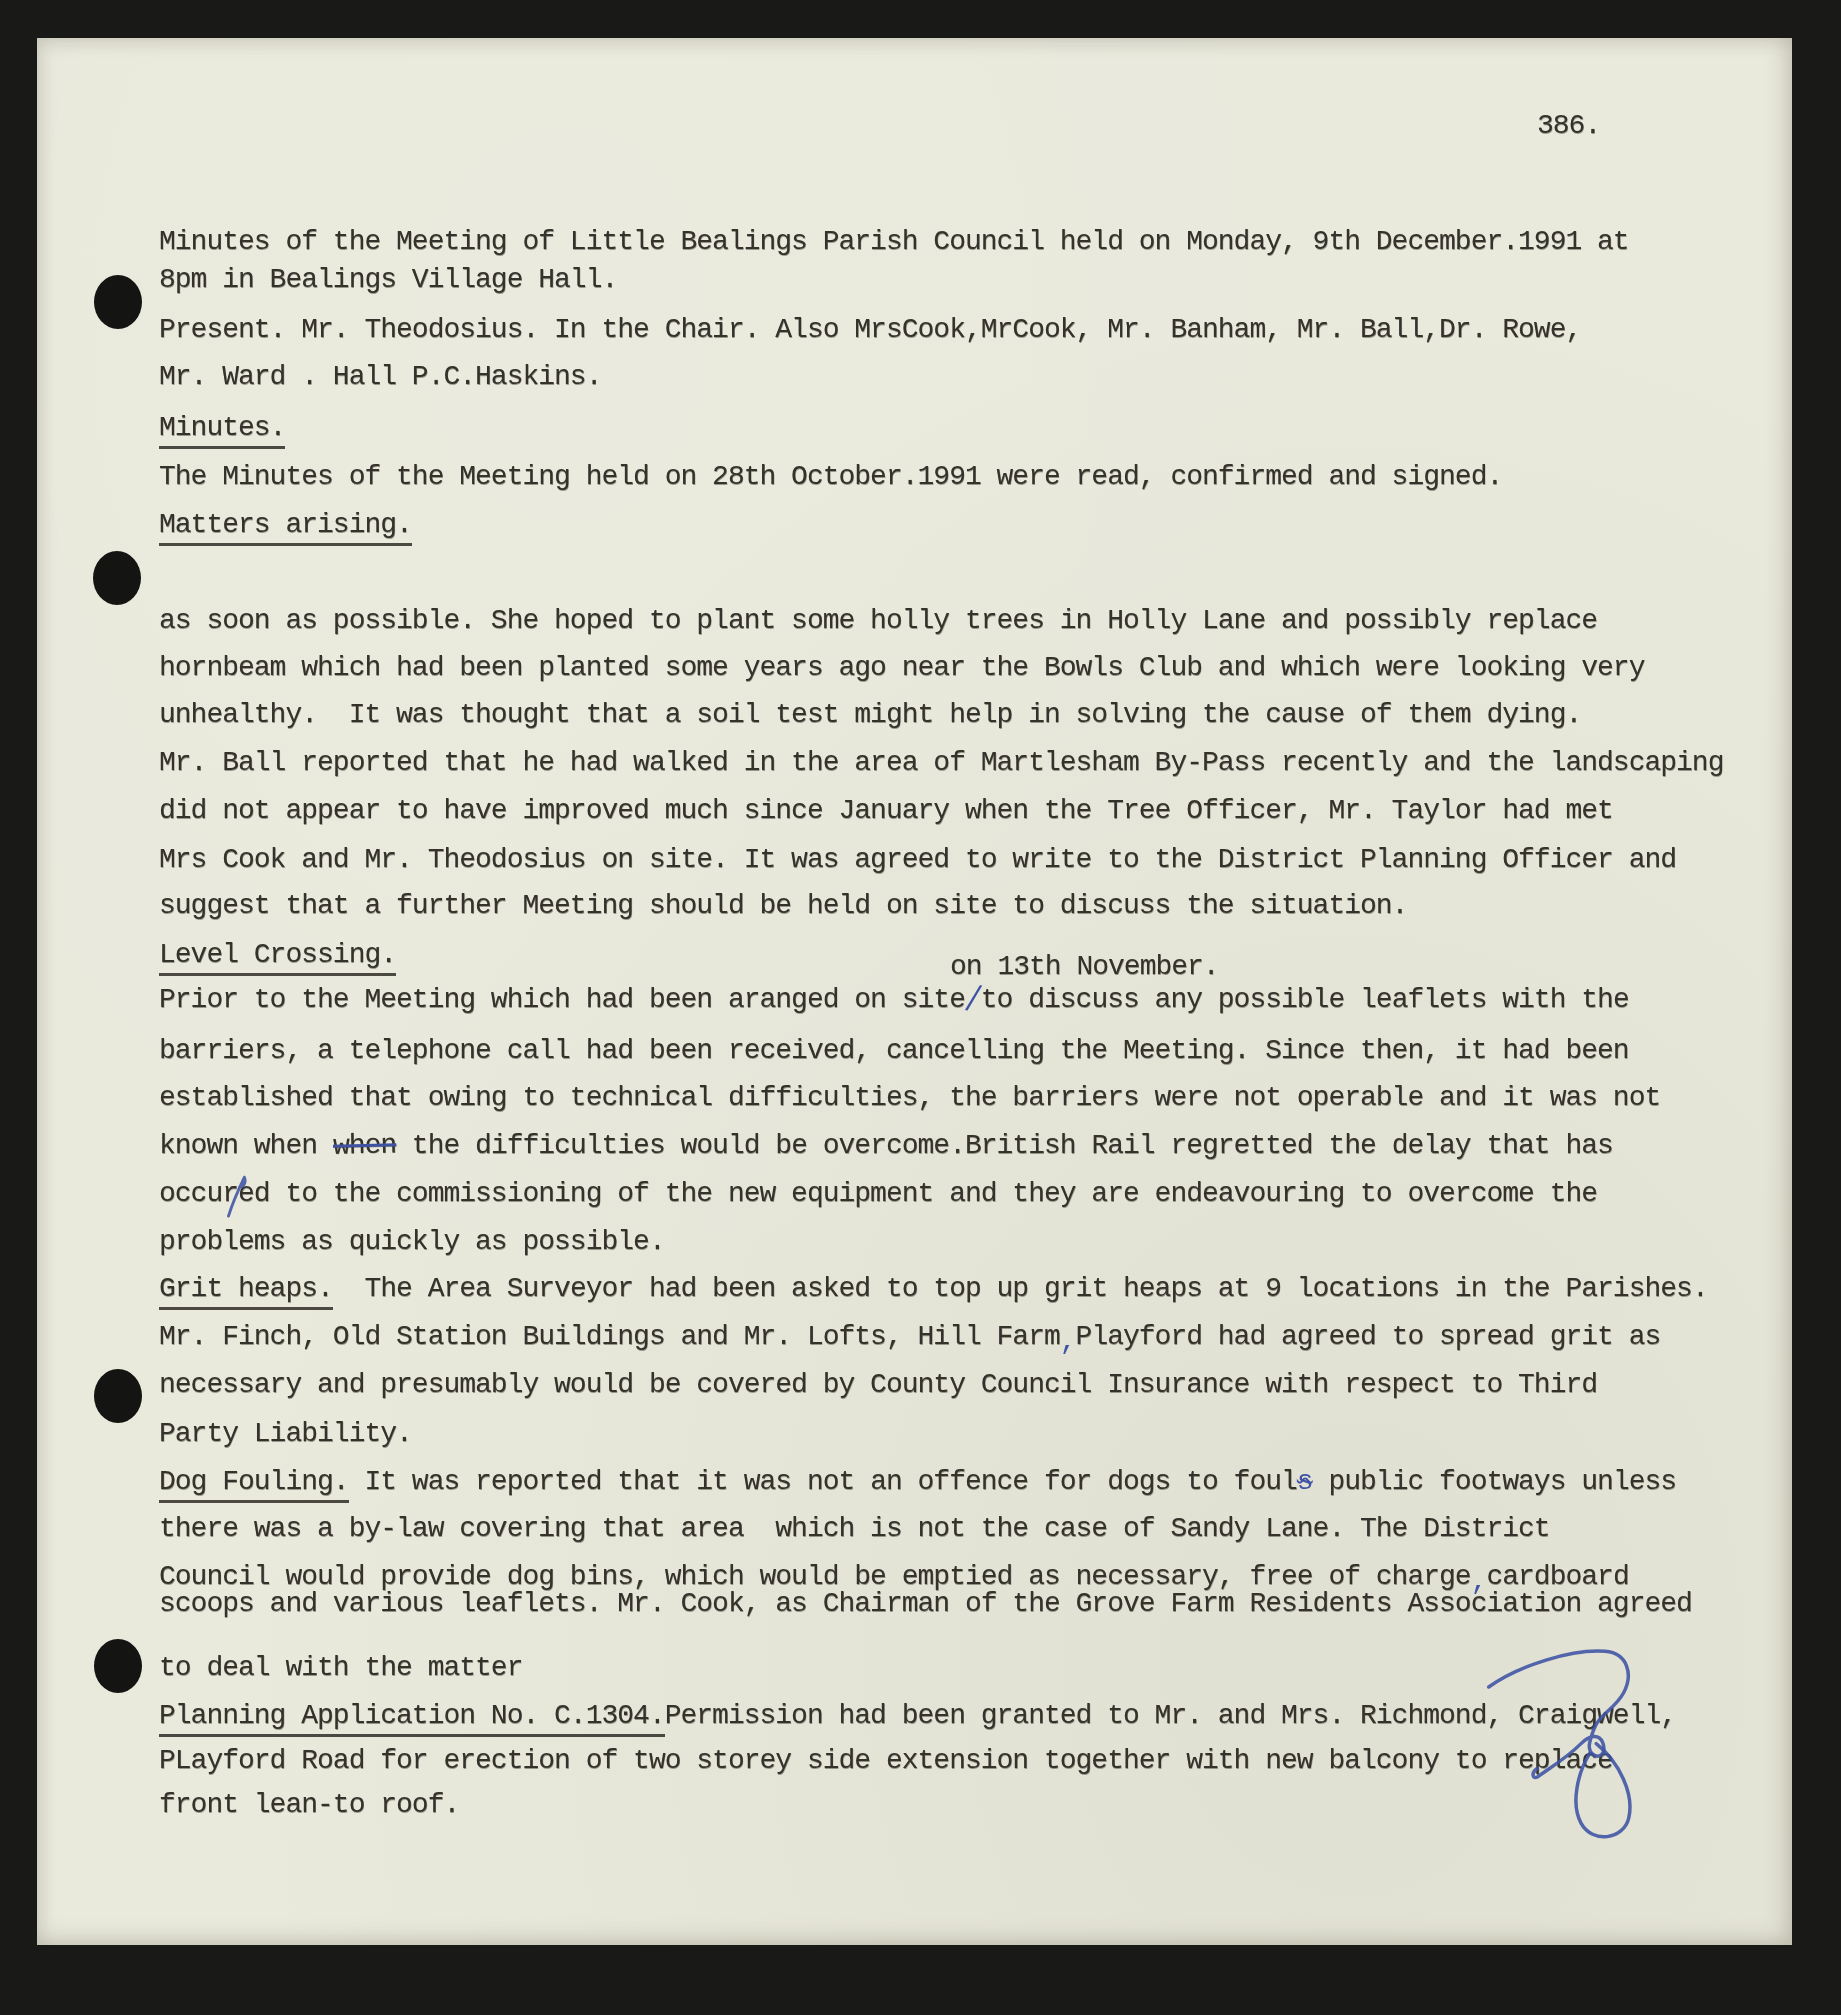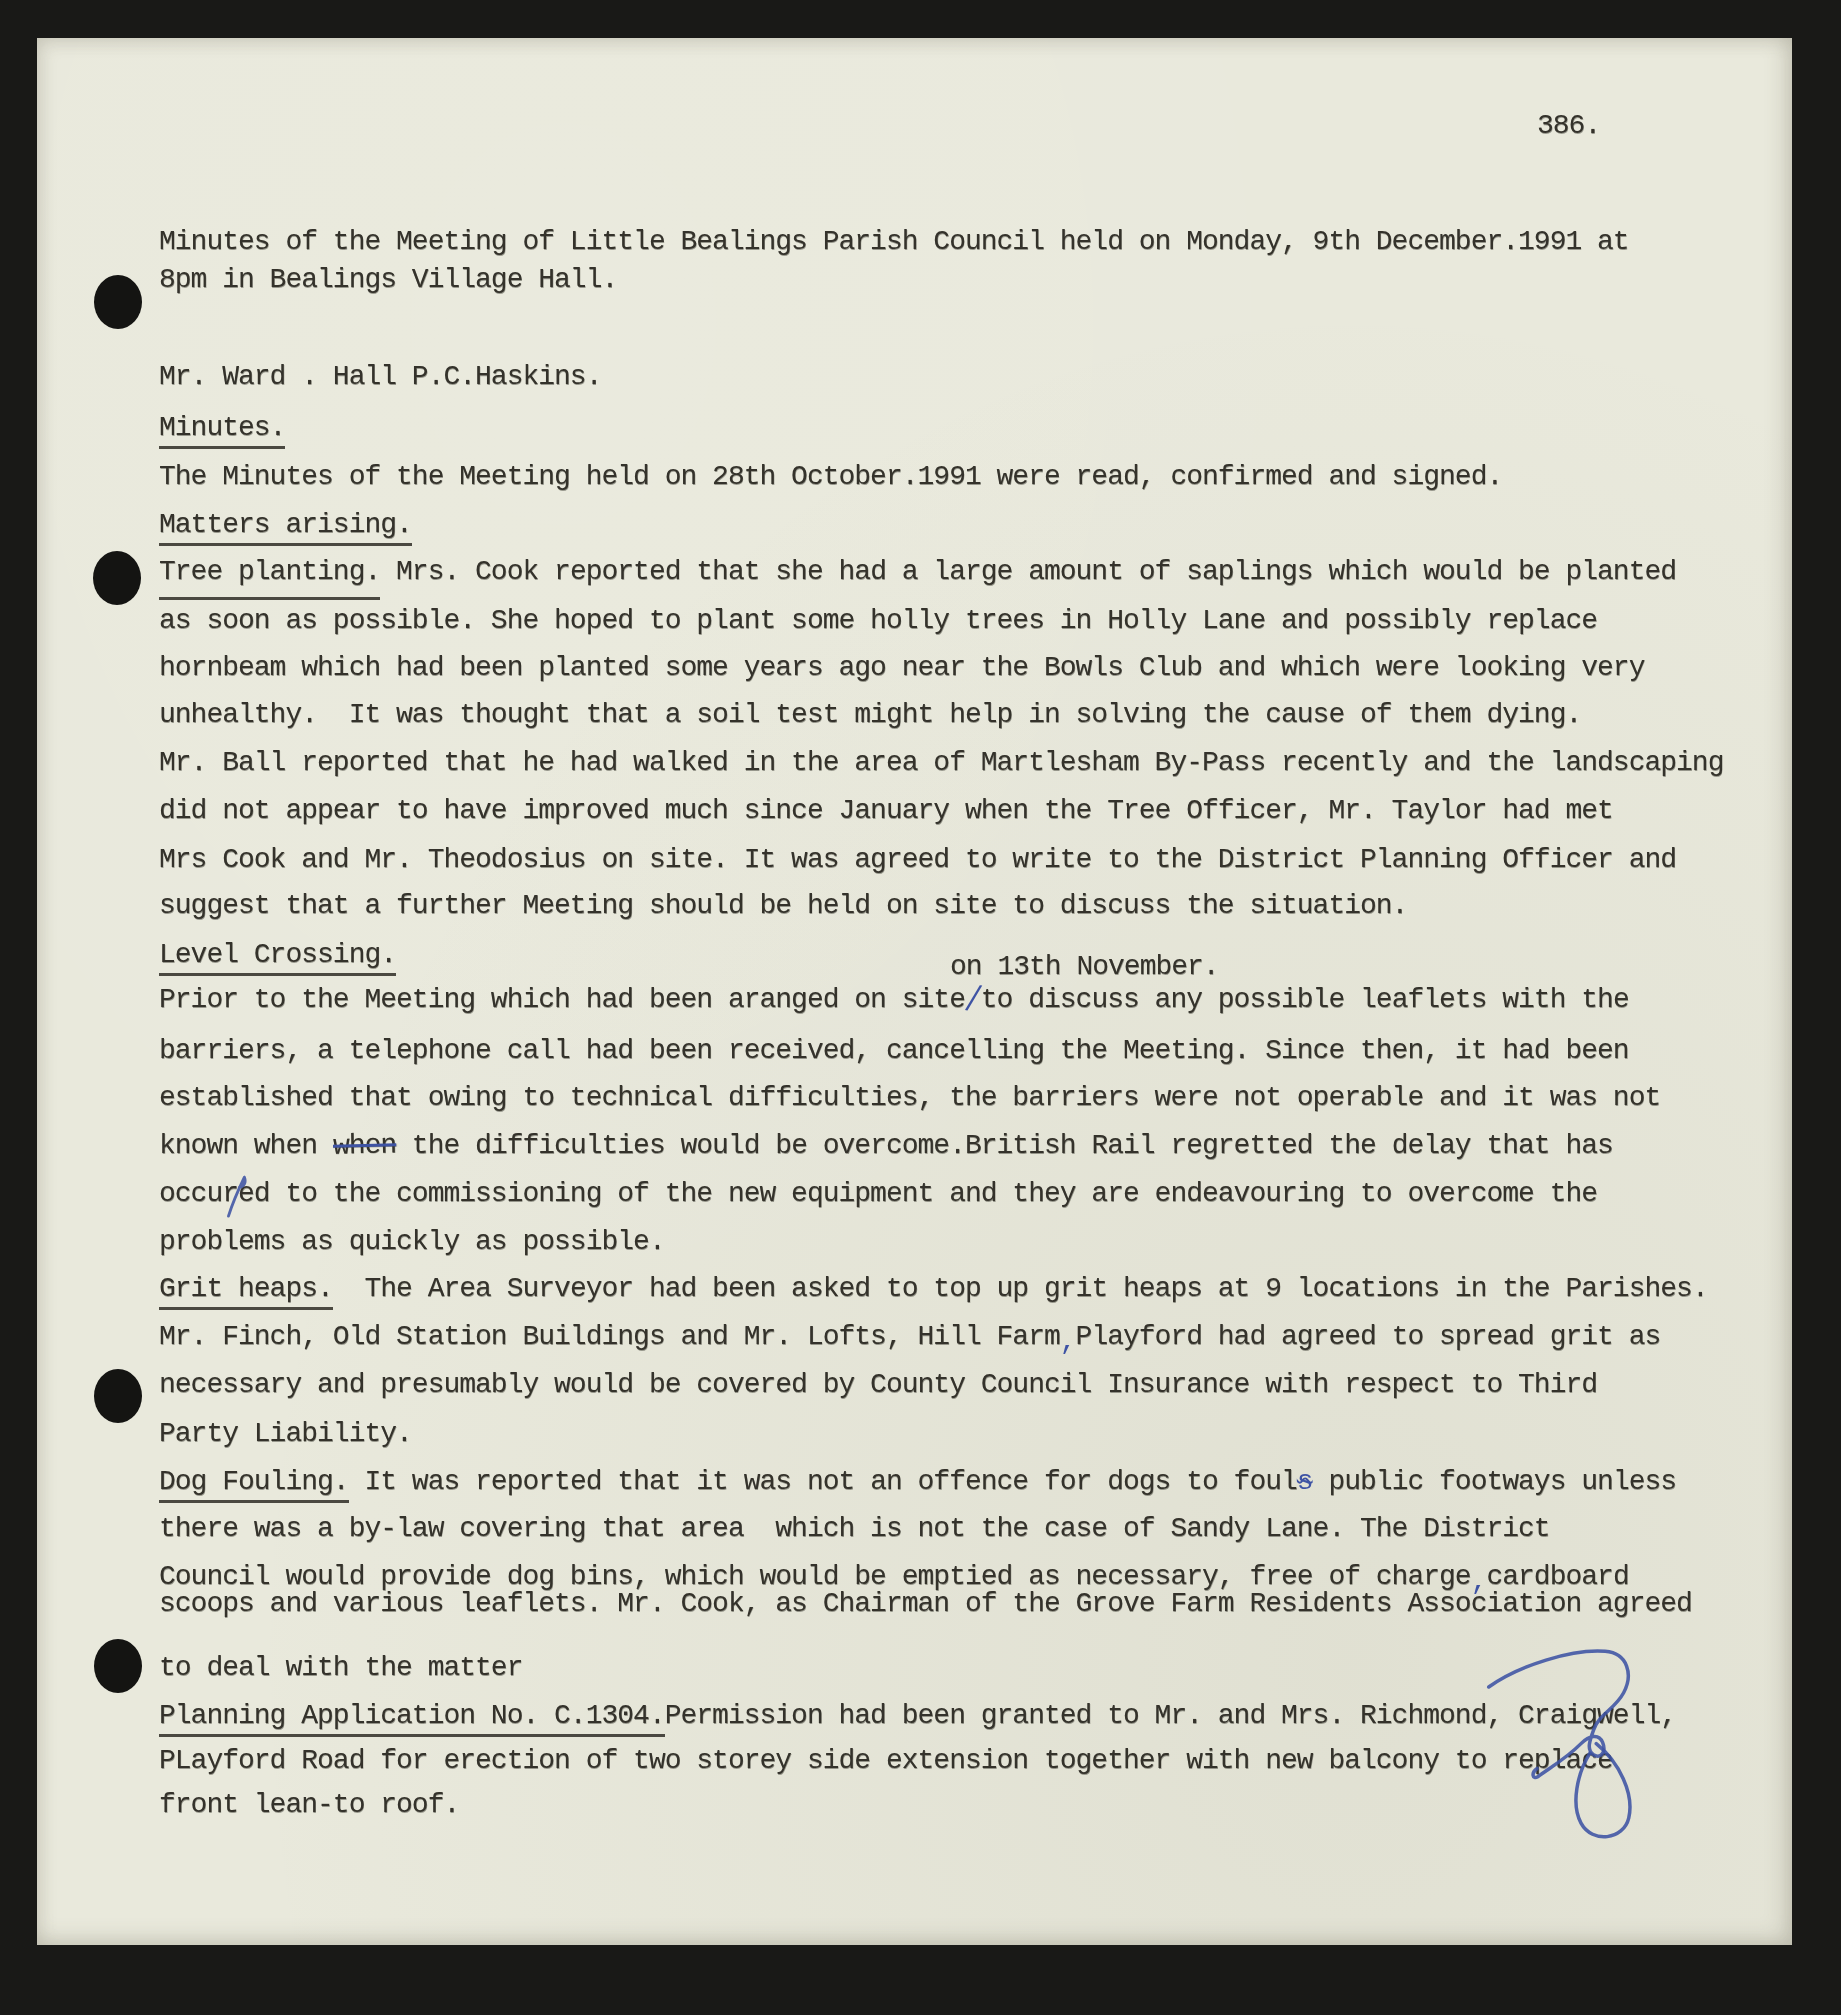--- a/index.html
+++ b/index.html
@@ -52,25 +52,25 @@
 
   <div class="hole" style="left:94px;top:275px"></div>
   <div class="hole" style="left:93px;top:551px"></div>
   <div class="hole" style="left:94px;top:1369px"></div>
   <div class="hole" style="left:94px;top:1639px"></div>
 
   <div class="tl" style="left:1537px;top:110px">386.</div>
 
   <div class="tl" style="left:159px;top:226px">Minutes of the Meeting of Little Bealings Parish Council held on Monday, 9th December.1991 at</div>
   <div class="tl" style="left:159px;top:264px">8pm in Bealings Village Hall.</div>
+  <div class="tl" style="left:159px;top:314px">Present. Mr. Theodosius. In the Chair. Also MrsCook,MrCook, Mr. Banham, Mr. Ball,Dr. Rowe,</div>
   <div class="tl" style="left:159px;top:361px">Mr. Ward . Hall P.C.Haskins.</div>
   <div class="tl" style="left:159px;top:412px"><span class="u">Minutes.</span></div>
   <div class="tl" style="left:159px;top:461px">The Minutes of the Meeting held on 28th October.1991 were read, confirmed and signed.</div>
   <div class="tl" style="left:159px;top:509px"><span class="u">Matters arising.</span></div>
-  <div class="tl" style="left:159px;top:556px"><span class="u u-low">Tree planting.</span><span> Mrs. Cook reported that she had a large amount of saplings which would be planted</span></div>
   <div class="tl" style="left:159px;top:605px">as soon as possible. She hoped to plant some holly trees in Holly Lane and possibly replace</div>
   <div class="tl" style="left:159px;top:652px">hornbeam which had been planted some years ago near the Bowls Club and which were looking very</div>
   <div class="tl" style="left:159px;top:699px">unhealthy.  It was thought that a soil test might help in solving the cause of them dying.</div>
   <div class="tl" style="left:159px;top:747px">Mr. Ball reported that he had walked in the area of Martlesham By-Pass recently and the landscaping</div>
   <div class="tl" style="left:159px;top:795px">did not appear to have improved much since January when the Tree Officer, Mr. Taylor had met</div>
   <div class="tl" style="left:159px;top:844px">Mrs Cook and Mr. Theodosius on site. It was agreed to write to the District Planning Officer and</div>
   <div class="tl" style="left:159px;top:890px">suggest that a further Meeting should be held on site to discuss the situation.</div>
   <div class="tl" style="left:159px;top:939px"><span class="u">Level Crossing.</span></div>
   <div class="tl" style="left:950px;top:951px">on 13th November.</div>
   <div class="tl" style="left:159px;top:984px"><span>Prior to the Meeting which had been aranged on site</span><span class="pen slash">/</span><span>to discuss any possible leaflets with the</span></div>

